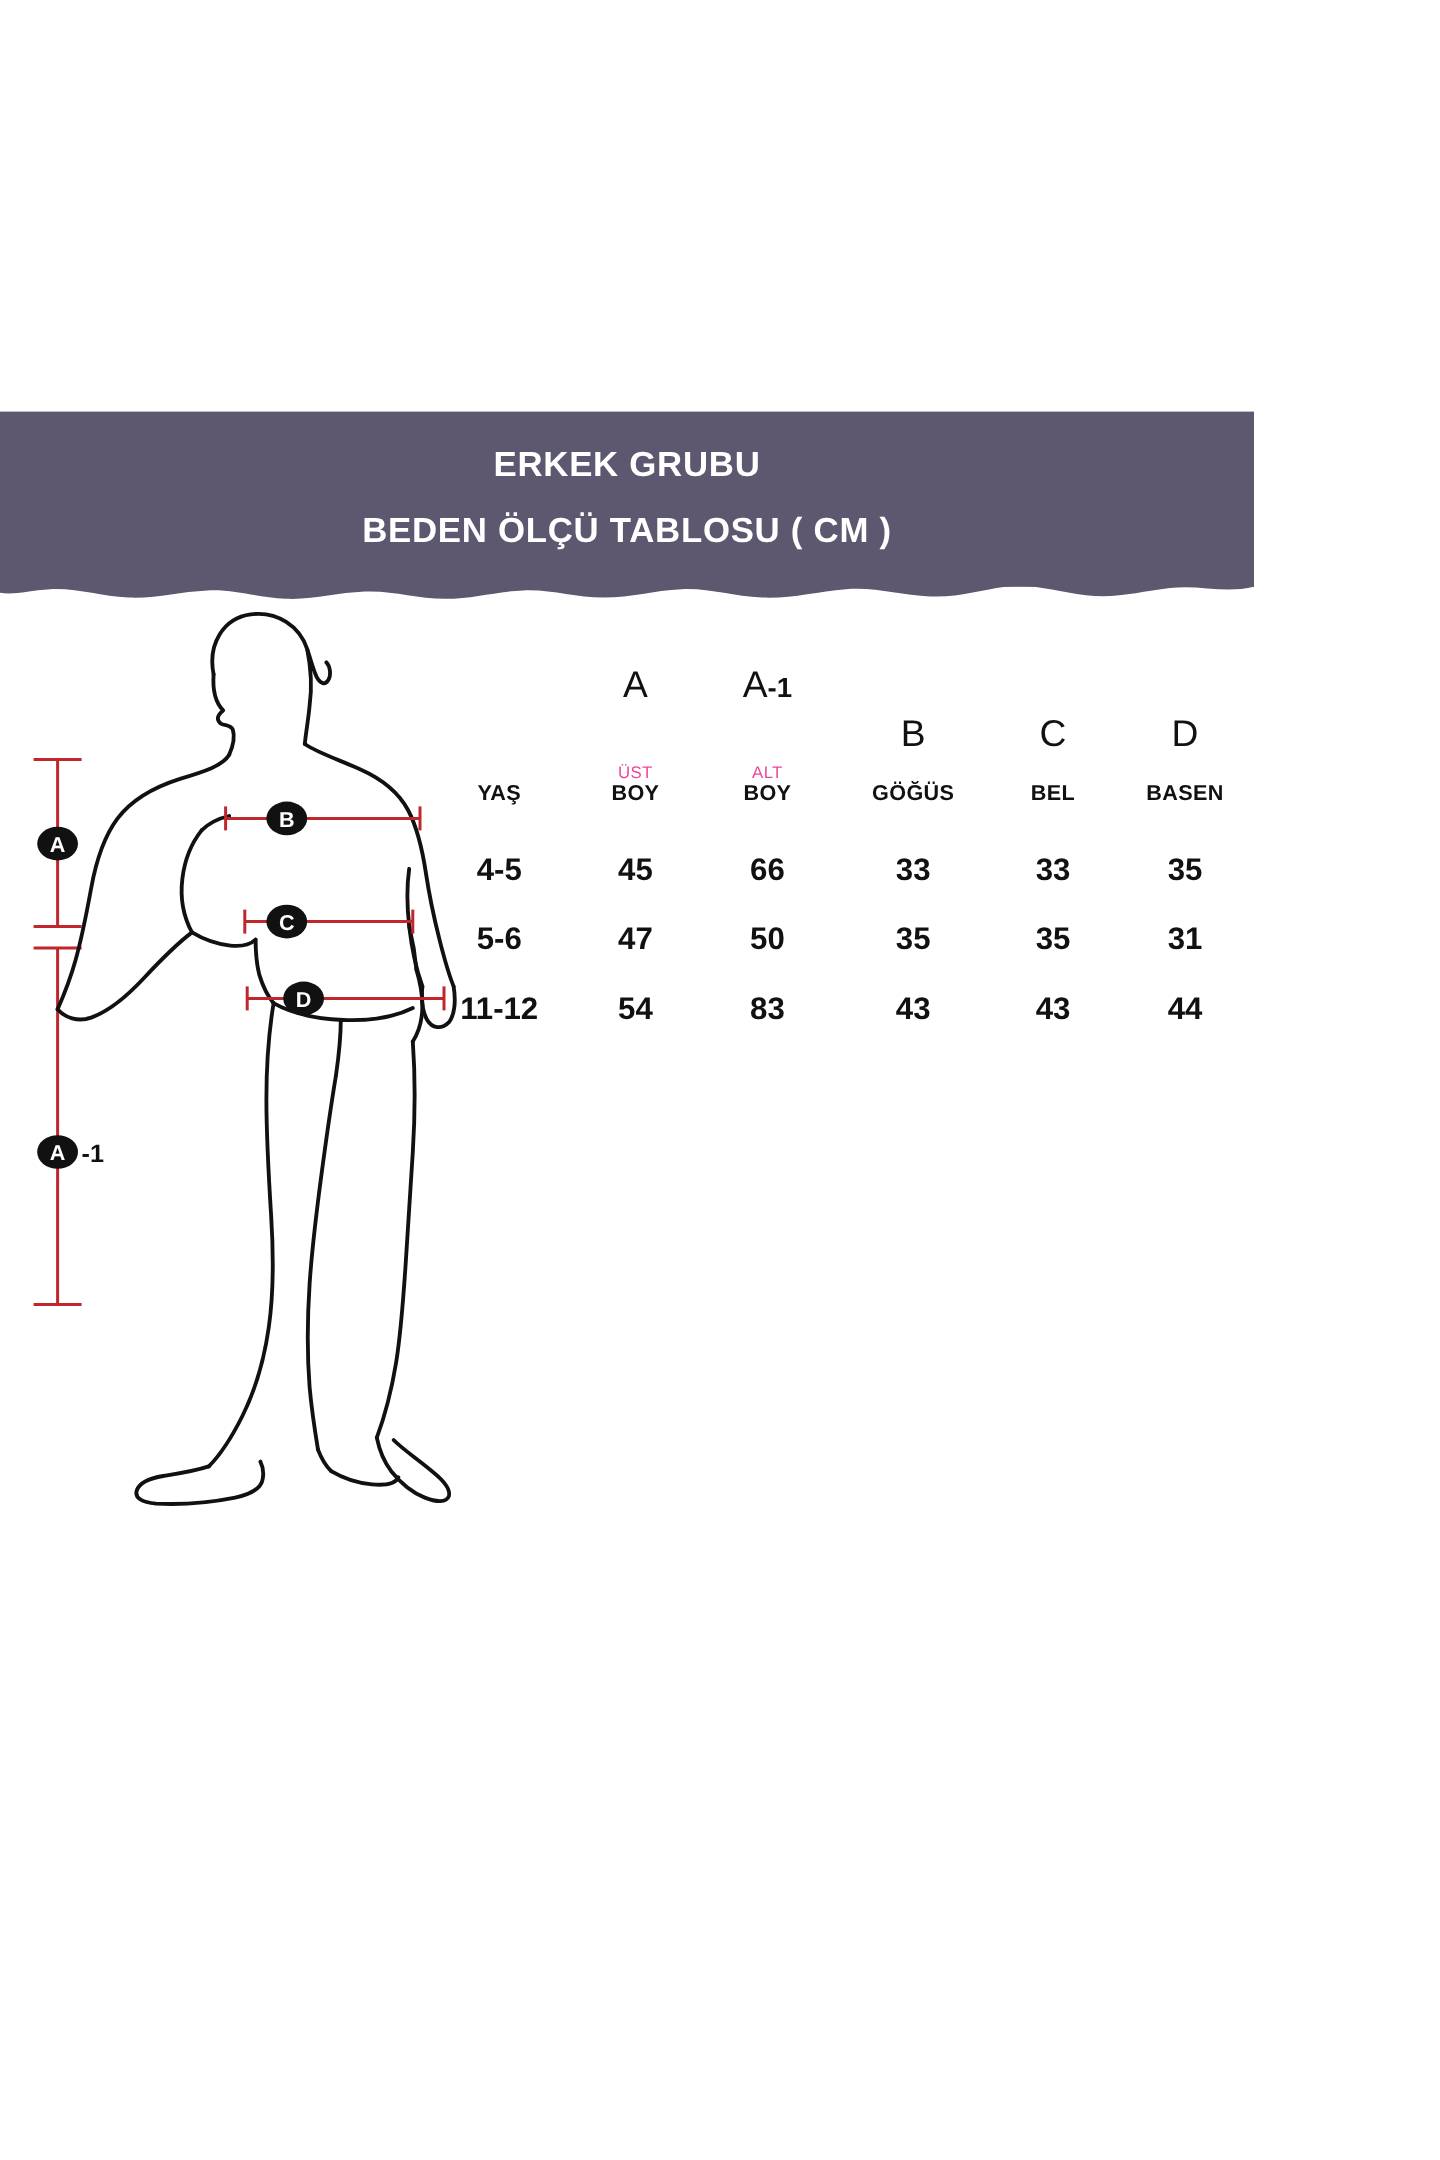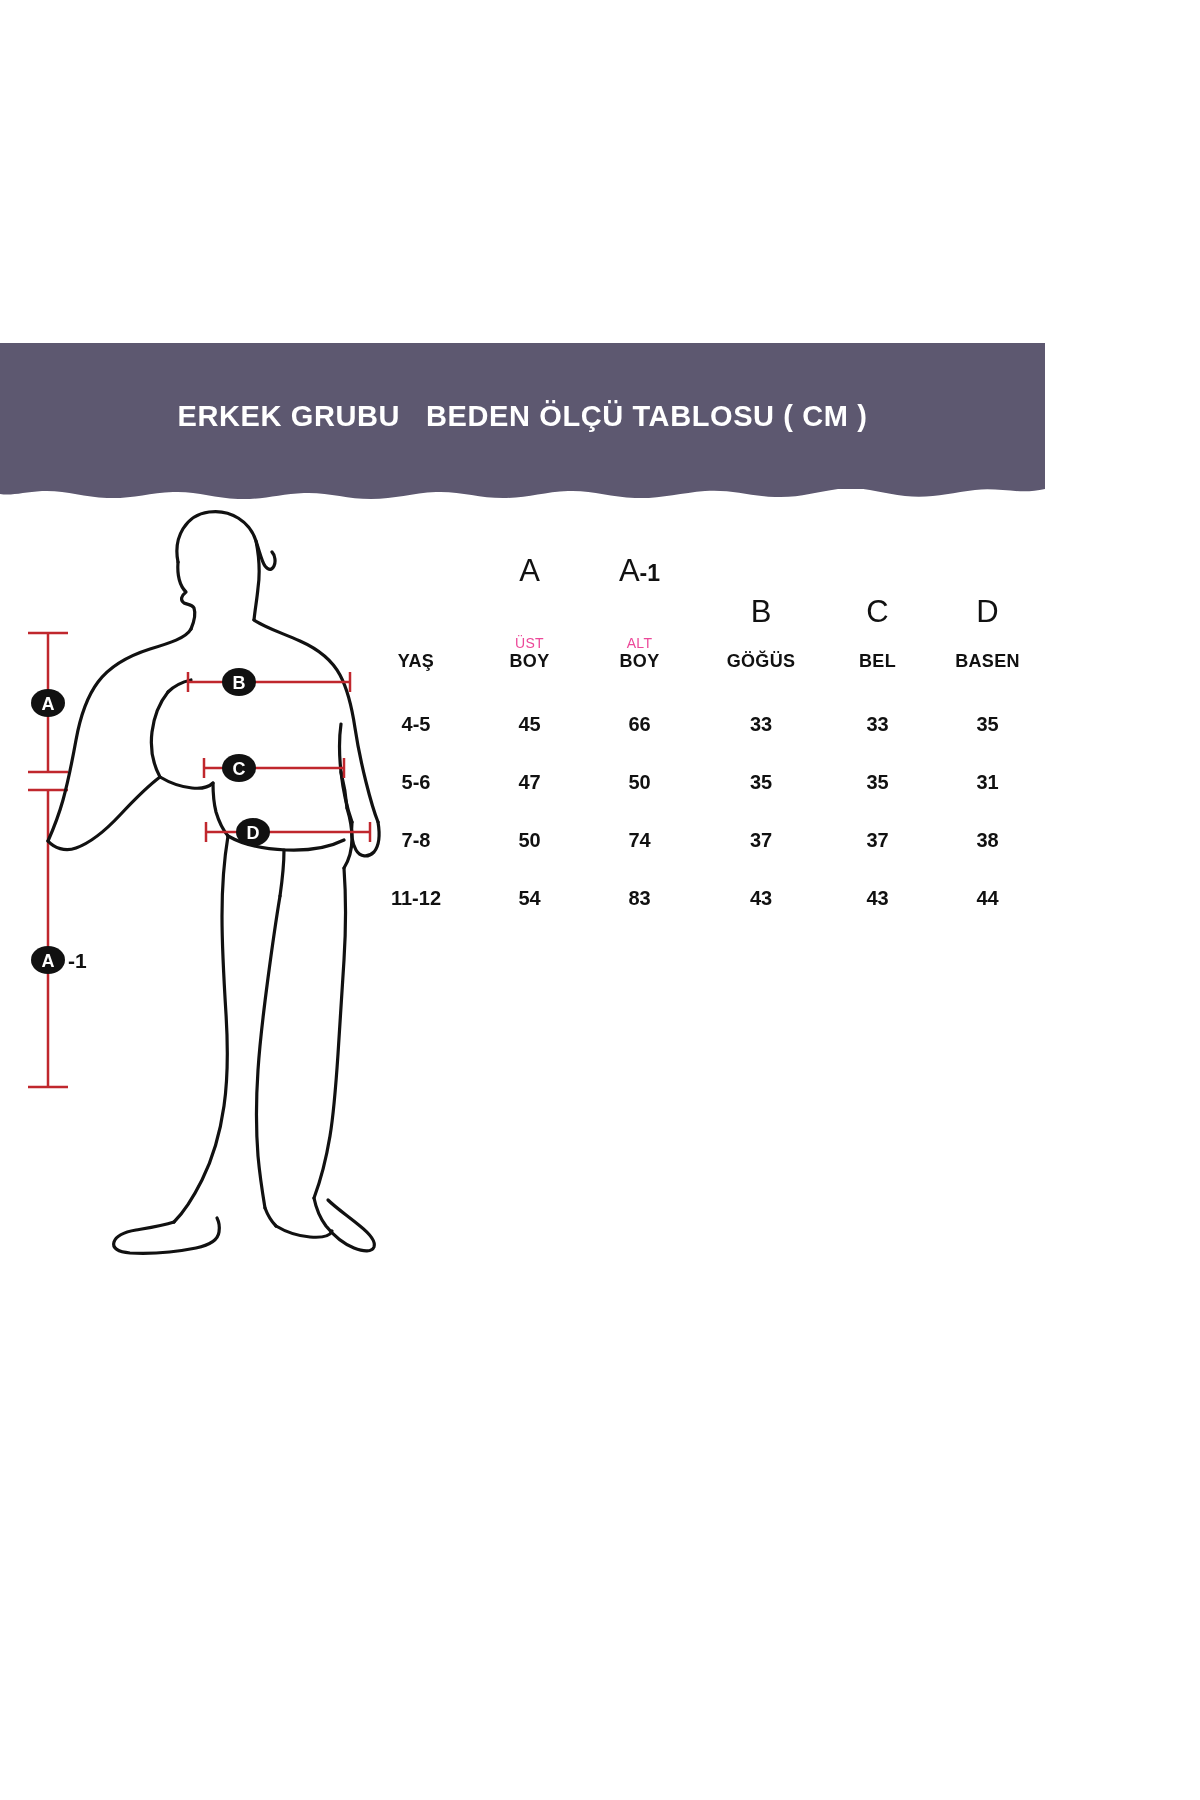--- a/index.html
+++ b/index.html
@@ -52,21 +52,21 @@
     height: 18px;
     display: block;
   }
   .header-titles {
     position: absolute;
     left: 0;
     top: 0;
     width: 1045px;
     height: 146px;
     display: flex;
-    flex-direction: row;
+    flex-direction: column;
     align-items: center;
     justify-content: center;
     gap: 26px;
   }
   .title-main {
     color: #ffffff;
     font-size: 29px;
     font-weight: bold;
     letter-spacing: 0.6px;
     line-height: 1;
@@ -151,21 +151,21 @@
     line-height: 1.2;
     letter-spacing: 0.3px;
   }
   .hd-spacer {
     display: block;
     height: 17px;
   }
 
   tbody tr.data-row td {
     height: 58px;
-    font-size: 20px;
+    font-size: 26px;
     font-weight: bold;
     color: #111111;
     vertical-align: middle;
     font-family: "Liberation Sans", sans-serif;
     text-align: center;
   }
   tbody tr.data-row:first-child td {
     padding-top: 22px;
   }
 
@@ -389,28 +389,20 @@
           </tr>
           <tr class="data-row">
             <td>5-6</td>
             <td>47</td>
             <td>50</td>
             <td>35</td>
             <td>35</td>
             <td>31</td>
           </tr>
           <tr class="data-row">
-            <td>7-8</td>
-            <td>50</td>
-            <td>74</td>
-            <td>37</td>
-            <td>37</td>
-            <td>38</td>
-          </tr>
-          <tr class="data-row">
             <td>11-12</td>
             <td>54</td>
             <td>83</td>
             <td>43</td>
             <td>43</td>
             <td>44</td>
           </tr>
         </tbody>
       </table>
     </div>

